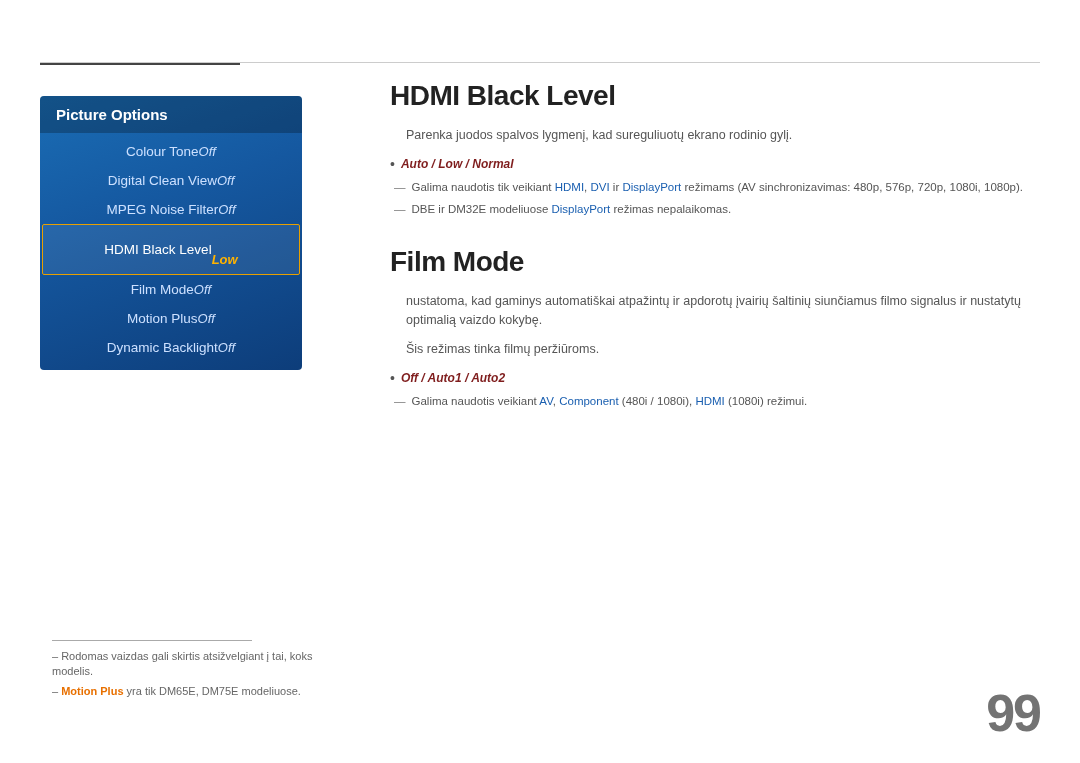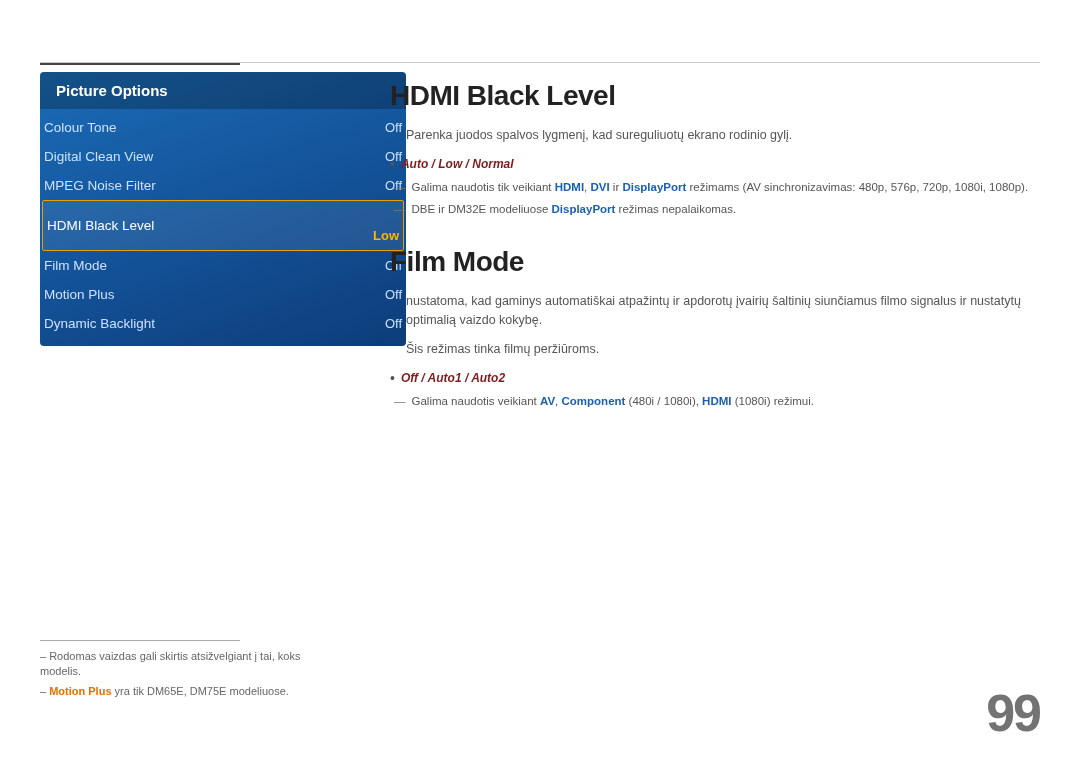--- a/index.html
+++ b/index.html
@@ -29,63 +29,64 @@
       top: 62px;
       left: 40px;
       width: 200px;
       height: 3px;
       background: #444444;
     }
 
     
     .sidebar {
       position: absolute;
-      top: 72px;
+      top: 96px;
       left: 40px;
-      width: 366px;
+      width: 262px;
       background: linear-gradient(160deg, #1a6db5 0%, #1558a0 40%, #0d3d7a 100%);
       border-radius: 4px;
       overflow: hidden;
       padding-bottom: 8px;
     }
 
     .sidebar-header {
       background: rgba(0,0,0,0.25);
       padding: 10px 16px;
       color: #ffffff;
       font-size: 15px;
       font-weight: bold;
       margin-bottom: 4px;
     }
 
     .sidebar-item {
       display: flex;
-      justify-content: space-between;
+      justify-content: center;
       align-items: center;
-      padding: 7px 4px;
+      padding: 7px 16px;
       color: #cce0ff;
       font-size: 13.5px;
       cursor: pointer;
     }
 
     .sidebar-item.active {
       background: rgba(255,255,255,0.08);
       border: 1px solid #e8a000;
       color: #ffffff;
       margin: 0 2px;
       border-radius: 2px;
     }
 
     .sidebar-item .item-label {
       color: inherit;
     }
 
     .sidebar-item .item-value {
       color: #cce0ff;
       font-size: 13px;
+      font-style: italic;
     }
 
     .sidebar-item.active .item-value {
       color: #ffb300;
       font-weight: bold;
       margin-top: 20px;
     }
 
     
     .main-content {
@@ -130,21 +131,21 @@
     }
 
     .highlight-orange {
       color: #7f1d1d;
       font-weight: bold;
       font-style: italic;
     }
 
     .highlight-blue {
       color: #1a5fb0;
-      font-weight: bold;
+      font-weight: normal;
     }
 
     .dash-item {
       display: flex;
       align-items: flex-start;
       margin-bottom: 5px;
       font-size: 11.5px;
       color: #555555;
       line-height: 1.5;
       padding-left: 4px;
@@ -159,21 +160,21 @@
 
     
     .section-gap {
       margin-top: 28px;
     }
 
     
     .footer-notes {
       position: absolute;
       bottom: 60px;
-      left: 40px;
+      left: 52px;
       width: 300px;
     }
 
     .footer-line {
       width: 200px;
       height: 1px;
       background: #aaaaaa;
       margin-bottom: 8px;
     }
 

